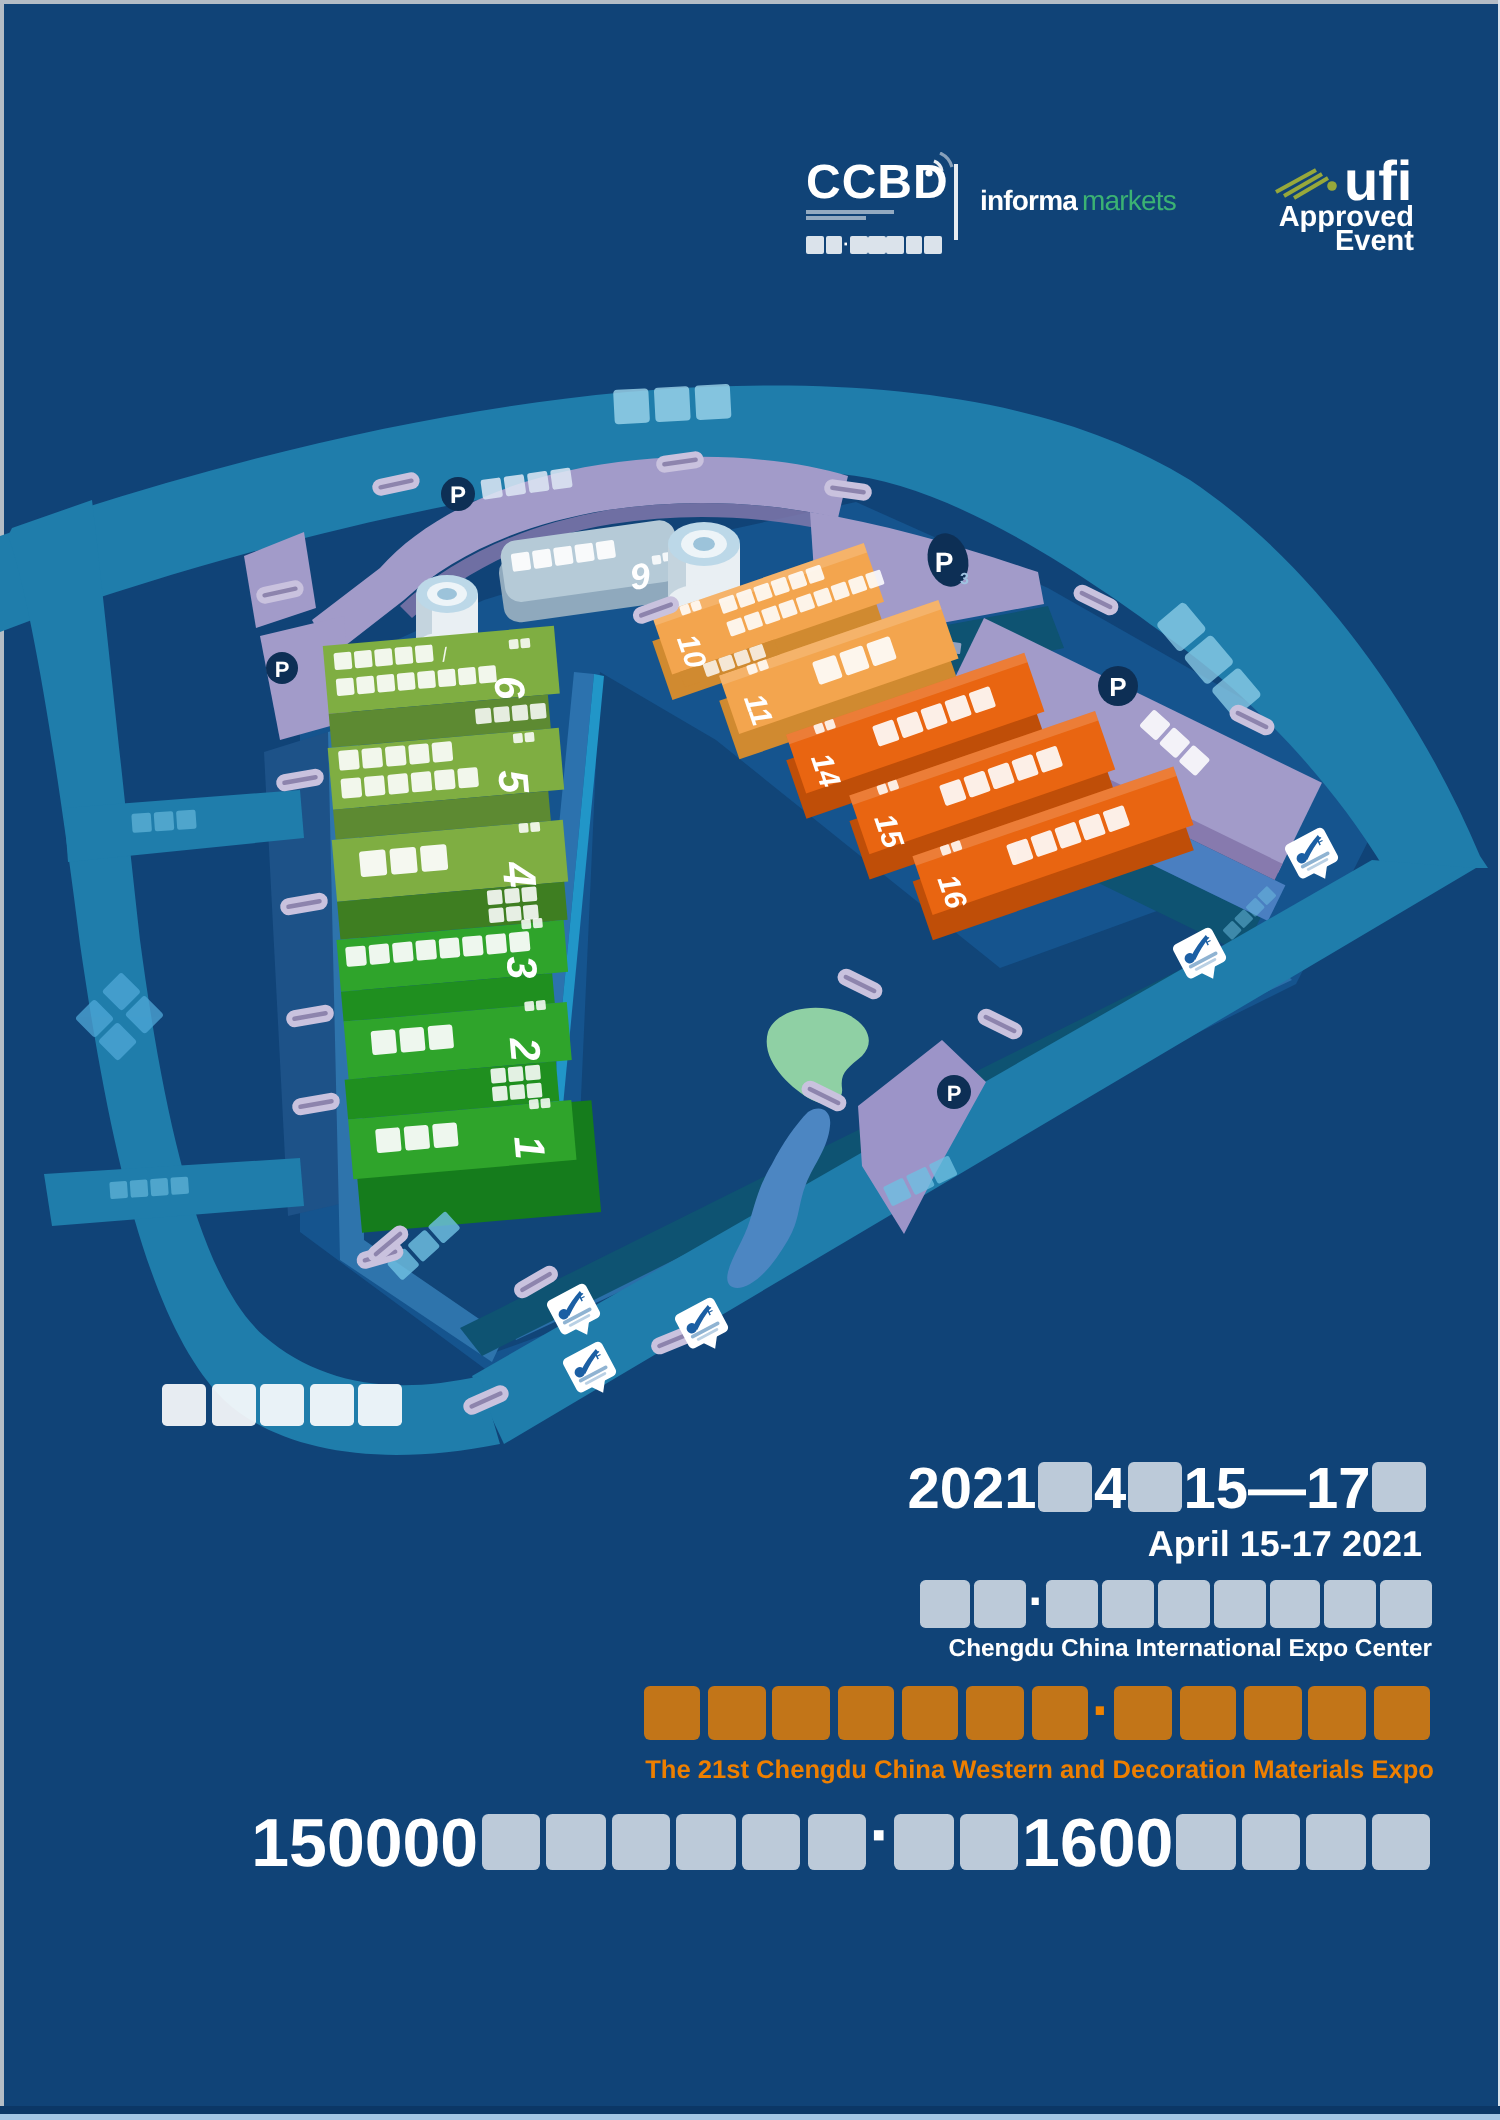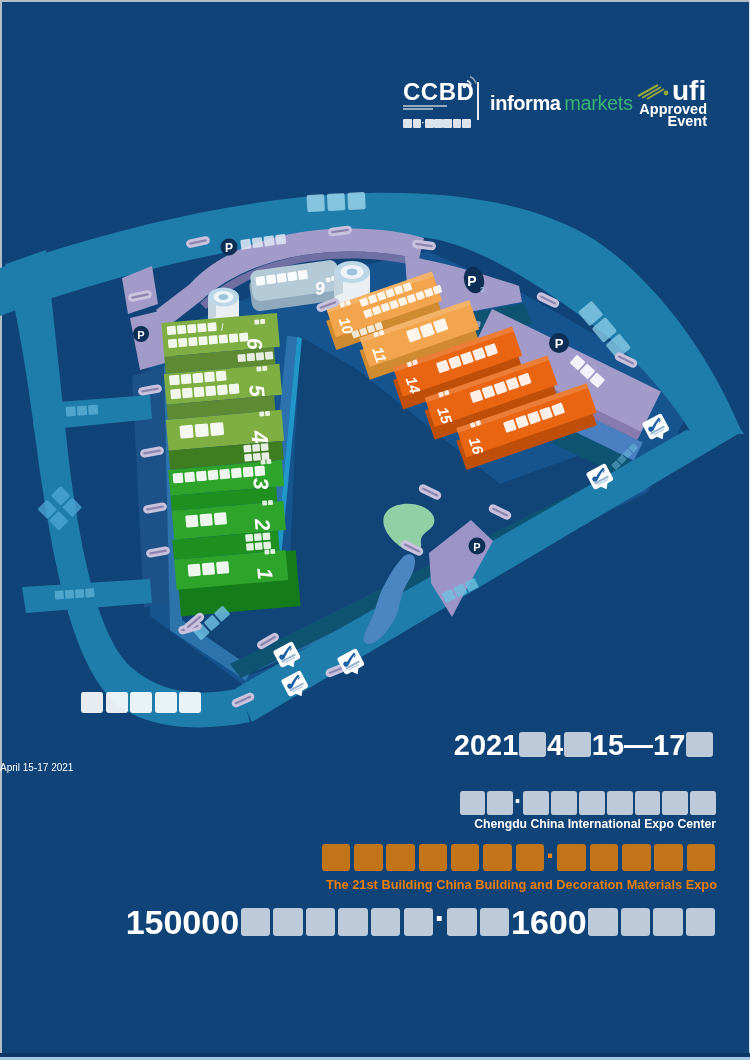--- a/index.html
+++ b/index.html
@@ -26,21 +26,21 @@
 </div>
 
 <svg class="abs" style="left:461px;top:76px" width="18" height="14" viewBox="0 0 18 14">
   <circle cx="3.5" cy="10.5" r="1.8" fill="#fff"></circle>
   <path d="M 6,4.5 A 6.5,6.5 0 0 1 10,9.5" stroke="#fff" stroke-width="1.6" fill="none" opacity=".9"></path>
   <path d="M 9,0.5 A 11,11 0 0 1 15,7.5" stroke="#fff" stroke-width="1.6" fill="none" opacity=".5"></path>
 </svg>
 
 <div class="abs" style="left:477px;top:82px;width:1.6px;height:38px;background:#fff;opacity:.9"></div>
 
-<div class="abs" style="left:490px;top:92px;font-size:20px;font-weight:bold;color:#fff;letter-spacing:-0.4px;white-space:nowrap">informa <span style="color:#3bb273;font-weight:normal">markets</span></div>
+<div class="abs" style="left:490px;top:92px;font-size:14px;font-weight:bold;color:#fff;letter-spacing:-0.4px;white-space:nowrap">informa <span style="color:#3bb273;font-weight:normal">markets</span></div>
 
 <svg class="abs" style="left:634px;top:76px" width="80" height="27" viewBox="0 0 80 27">
   <g stroke="#97a83b" stroke-width="2" fill="none">
     <path d="M 4,20 L 24,9"></path>
     <path d="M 8,22 L 27,11"></path>
     <path d="M 13,23 L 30,13"></path>
   </g>
   <circle cx="32" cy="17" r="2.4" fill="#97a83b"></circle>
   <text x="38" y="24" font-size="28" font-weight="bold" fill="#fff">ufi</text>
 </svg>
@@ -594,23 +594,23 @@
       <text x="605" y="475" font-size="5" font-weight="bold" fill="#1b5fa4">F</text>
       <rect x="592" y="479.5" width="16" height="1.8" rx="0.9" fill="#8fb3d2"></rect>
       <rect x="594" y="482.2" width="12" height="1.4" rx="0.7" fill="#b9d0e4"></rect>
     </g>
 </svg>
 
 <div class="abs" style="left:80px;top:692px;white-space:nowrap"><i style="display:inline-block;width:22.1px;height:20.6px;background:#fff;opacity:0.9;border-radius:2.4px;margin:0 1.2px;vertical-align:-1.4px"></i><i style="display:inline-block;width:22.1px;height:20.6px;background:#fff;opacity:0.9;border-radius:2.4px;margin:0 1.2px;vertical-align:-1.4px"></i><i style="display:inline-block;width:22.1px;height:20.6px;background:#fff;opacity:0.9;border-radius:2.4px;margin:0 1.2px;vertical-align:-1.4px"></i><i style="display:inline-block;width:22.1px;height:20.6px;background:#fff;opacity:0.9;border-radius:2.4px;margin:0 1.2px;vertical-align:-1.4px"></i><i style="display:inline-block;width:22.1px;height:20.6px;background:#fff;opacity:0.9;border-radius:2.4px;margin:0 1.2px;vertical-align:-1.4px"></i></div>
 
 <div class="abs" style="left:0;top:729px;width:714px;text-align:right;color:#fff;font-size:29px;font-weight:bold;white-space:nowrap">2021<i style="display:inline-block;width:26.7px;height:24.9px;background:#fff;opacity:0.72;border-radius:2.9px;margin:0 1.0px;vertical-align:-1.7px"></i>4<i style="display:inline-block;width:26.7px;height:24.9px;background:#fff;opacity:0.72;border-radius:2.9px;margin:0 1.0px;vertical-align:-1.7px"></i>15—17<i style="display:inline-block;width:26.7px;height:24.9px;background:#fff;opacity:0.72;border-radius:2.9px;margin:0 1.0px;vertical-align:-1.7px"></i></div>
 
-<div class="abs" style="left:0;top:762px;width:711px;text-align:left;color:#fff;font-size:10px;font-weight:normal">April 15-17 2021</div>
+<div class="abs" style="left:0;top:762px;width:711px;text-align:right;color:#fff;font-size:18px;font-weight:bold">April 15-17 2021</div>
 
 <div class="abs" style="left:0;top:787px;width:717px;text-align:right;color:#fff;font-size:25px;font-weight:bold;white-space:nowrap"><i style="display:inline-block;width:25.8px;height:24.1px;background:#fff;opacity:0.72;border-radius:2.8px;margin:0 1.0px;vertical-align:-1.7px"></i><i style="display:inline-block;width:25.8px;height:24.1px;background:#fff;opacity:0.72;border-radius:2.8px;margin:0 1.0px;vertical-align:-1.7px"></i><span style="vertical-align:3px">·</span><i style="display:inline-block;width:25.8px;height:24.1px;background:#fff;opacity:0.72;border-radius:2.8px;margin:0 1.0px;vertical-align:-1.7px"></i><i style="display:inline-block;width:25.8px;height:24.1px;background:#fff;opacity:0.72;border-radius:2.8px;margin:0 1.0px;vertical-align:-1.7px"></i><i style="display:inline-block;width:25.8px;height:24.1px;background:#fff;opacity:0.72;border-radius:2.8px;margin:0 1.0px;vertical-align:-1.7px"></i><i style="display:inline-block;width:25.8px;height:24.1px;background:#fff;opacity:0.72;border-radius:2.8px;margin:0 1.0px;vertical-align:-1.7px"></i><i style="display:inline-block;width:25.8px;height:24.1px;background:#fff;opacity:0.72;border-radius:2.8px;margin:0 1.0px;vertical-align:-1.7px"></i><i style="display:inline-block;width:25.8px;height:24.1px;background:#fff;opacity:0.72;border-radius:2.8px;margin:0 1.0px;vertical-align:-1.7px"></i><i style="display:inline-block;width:25.8px;height:24.1px;background:#fff;opacity:0.72;border-radius:2.8px;margin:0 1.0px;vertical-align:-1.7px"></i></div>
 
 <div class="abs" style="left:0;top:817px;width:716px;text-align:right;color:#fff;font-size:12.2px;font-weight:bold">Chengdu China International Expo Center</div>
 
 <div class="abs" style="left:0;top:840px;width:717px;text-align:right;color:#ef8200;font-size:29px;font-weight:bold;white-space:nowrap"><i style="display:inline-block;width:28.5px;height:26.7px;background:#ef8200;opacity:0.8;border-radius:3.1px;margin:0 1.9px;vertical-align:-1.9px"></i><i style="display:inline-block;width:28.5px;height:26.7px;background:#ef8200;opacity:0.8;border-radius:3.1px;margin:0 1.9px;vertical-align:-1.9px"></i><i style="display:inline-block;width:28.5px;height:26.7px;background:#ef8200;opacity:0.8;border-radius:3.1px;margin:0 1.9px;vertical-align:-1.9px"></i><i style="display:inline-block;width:28.5px;height:26.7px;background:#ef8200;opacity:0.8;border-radius:3.1px;margin:0 1.9px;vertical-align:-1.9px"></i><i style="display:inline-block;width:28.5px;height:26.7px;background:#ef8200;opacity:0.8;border-radius:3.1px;margin:0 1.9px;vertical-align:-1.9px"></i><i style="display:inline-block;width:28.5px;height:26.7px;background:#ef8200;opacity:0.8;border-radius:3.1px;margin:0 1.9px;vertical-align:-1.9px"></i><i style="display:inline-block;width:28.5px;height:26.7px;background:#ef8200;opacity:0.8;border-radius:3.1px;margin:0 1.9px;vertical-align:-1.9px"></i><span style="vertical-align:3px">·</span><i style="display:inline-block;width:28.5px;height:26.7px;background:#ef8200;opacity:0.8;border-radius:3.1px;margin:0 1.9px;vertical-align:-1.9px"></i><i style="display:inline-block;width:28.5px;height:26.7px;background:#ef8200;opacity:0.8;border-radius:3.1px;margin:0 1.9px;vertical-align:-1.9px"></i><i style="display:inline-block;width:28.5px;height:26.7px;background:#ef8200;opacity:0.8;border-radius:3.1px;margin:0 1.9px;vertical-align:-1.9px"></i><i style="display:inline-block;width:28.5px;height:26.7px;background:#ef8200;opacity:0.8;border-radius:3.1px;margin:0 1.9px;vertical-align:-1.9px"></i><i style="display:inline-block;width:28.5px;height:26.7px;background:#ef8200;opacity:0.8;border-radius:3.1px;margin:0 1.9px;vertical-align:-1.9px"></i></div>
 
-<div class="abs" style="left:0;top:877px;width:717px;text-align:right;color:#ee7f00;font-size:12.8px;font-weight:bold">The 21st Building China Building and Decoration Materials Expo</div>
+<div class="abs" style="left:0;top:877px;width:717px;text-align:right;color:#ee7f00;font-size:12.8px;font-weight:bold">The 21st Chengdu China Western and Decoration Materials Expo</div>
 
 <div class="abs" style="left:0;top:899px;width:717px;text-align:right;color:#fff;font-size:34px;font-weight:bold;white-space:nowrap">150000<i style="display:inline-block;width:29.4px;height:27.5px;background:#fff;opacity:0.72;border-radius:3.2px;margin:0 1.6px;vertical-align:-1.9px"></i><i style="display:inline-block;width:29.4px;height:27.5px;background:#fff;opacity:0.72;border-radius:3.2px;margin:0 1.6px;vertical-align:-1.9px"></i><i style="display:inline-block;width:29.4px;height:27.5px;background:#fff;opacity:0.72;border-radius:3.2px;margin:0 1.6px;vertical-align:-1.9px"></i><i style="display:inline-block;width:29.4px;height:27.5px;background:#fff;opacity:0.72;border-radius:3.2px;margin:0 1.6px;vertical-align:-1.9px"></i><i style="display:inline-block;width:29.4px;height:27.5px;background:#fff;opacity:0.72;border-radius:3.2px;margin:0 1.6px;vertical-align:-1.9px"></i><i style="display:inline-block;width:29.4px;height:27.5px;background:#fff;opacity:0.72;border-radius:3.2px;margin:0 1.6px;vertical-align:-1.9px"></i><span style="vertical-align:4px">·</span><i style="display:inline-block;width:29.4px;height:27.5px;background:#fff;opacity:0.72;border-radius:3.2px;margin:0 1.6px;vertical-align:-1.9px"></i><i style="display:inline-block;width:29.4px;height:27.5px;background:#fff;opacity:0.72;border-radius:3.2px;margin:0 1.6px;vertical-align:-1.9px"></i>1600<i style="display:inline-block;width:29.4px;height:27.5px;background:#fff;opacity:0.72;border-radius:3.2px;margin:0 1.6px;vertical-align:-1.9px"></i><i style="display:inline-block;width:29.4px;height:27.5px;background:#fff;opacity:0.72;border-radius:3.2px;margin:0 1.6px;vertical-align:-1.9px"></i><i style="display:inline-block;width:29.4px;height:27.5px;background:#fff;opacity:0.72;border-radius:3.2px;margin:0 1.6px;vertical-align:-1.9px"></i><i style="display:inline-block;width:29.4px;height:27.5px;background:#fff;opacity:0.72;border-radius:3.2px;margin:0 1.6px;vertical-align:-1.9px"></i></div>
 
 </body></html>

